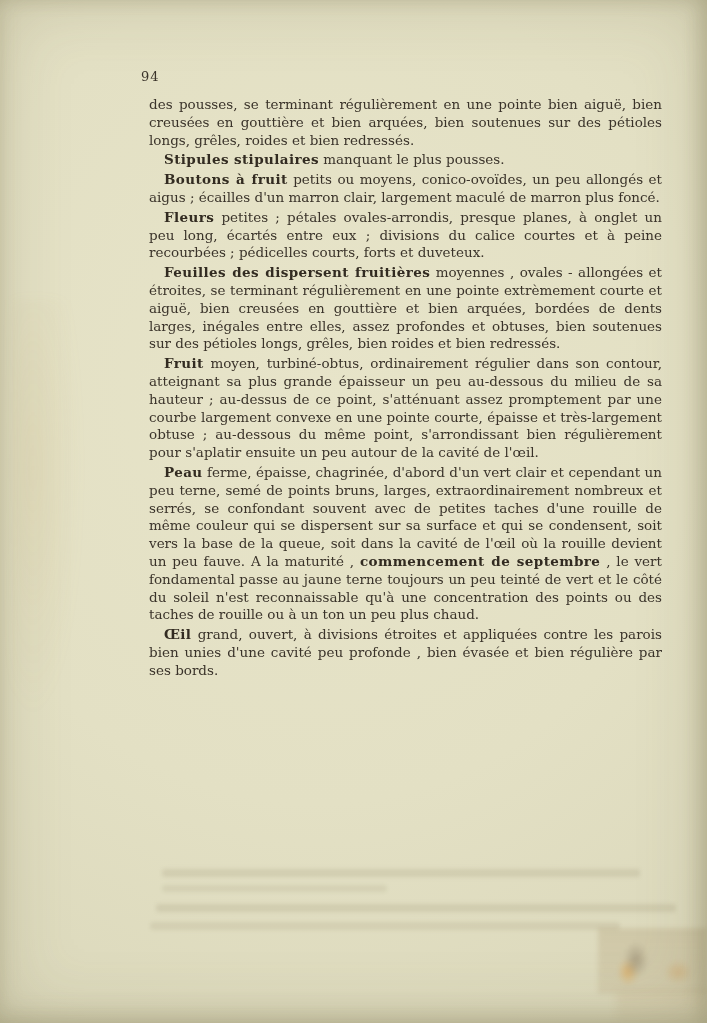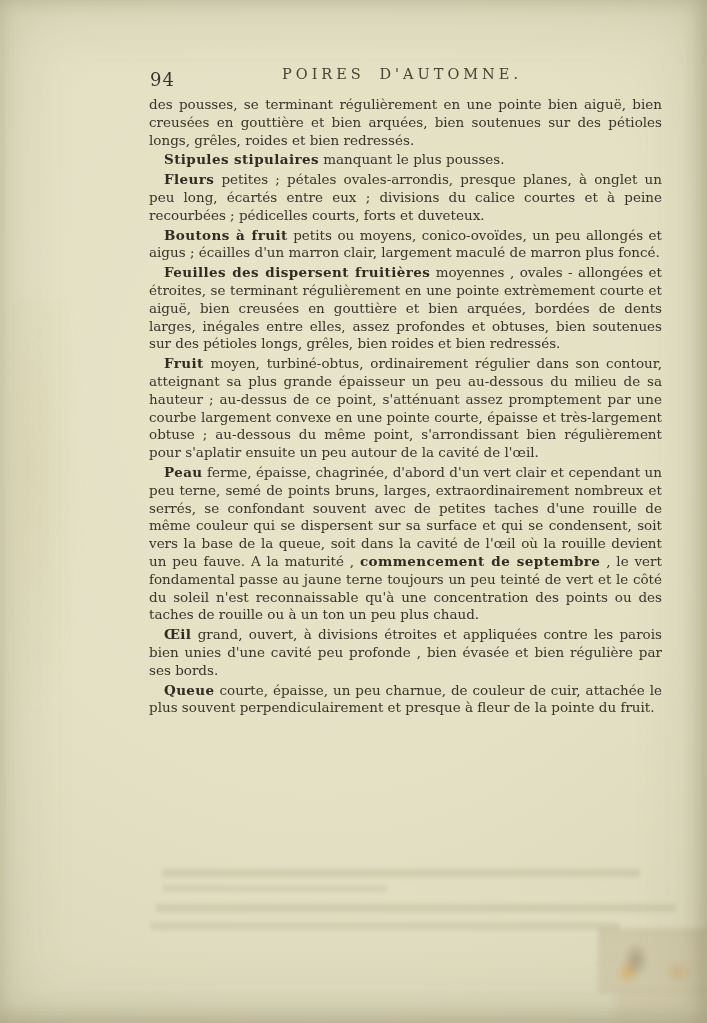--- a/index.html
+++ b/index.html
@@ -40,23 +40,23 @@
   .header-row {
     position: absolute;
     left: 141px;
     top: 66px;
     width: 522px;
     height: 22px;
     color: var(--ink, #453e30);
   }
   .page-number {
     position: absolute;
-    left: 9px;
+    left: 0;
     top: 3px;
-    font-size: 18px;
+    font-size: 13px;
     letter-spacing: 1px;
   }
   .page-header-title {
     position: absolute;
     left: 0;
     right: 0;
     top: 0;
     text-align: center;
     font-size: 14.5px;
     letter-spacing: 4px;
@@ -123,33 +123,31 @@
 </style>
 </head>
 <body>
 
 <div class="scan-page">
 
   <div class="stain-1"></div>
 
   <div class="header-row">
     <span class="page-number">94</span>
-    <span class="page-header-title">POIRES D'AUTOMNE.</span>
   </div>
 
   <div class="text-block">
       <p class="noindent"><span>des pousses, se terminant régulièrement en une pointe bien aiguë, bien creusées en gouttière et bien arquées, bien soutenues sur des pétioles longs, grêles, roides et bien redressés.</span></p>
       <p><b>Stipules stipulaires</b><span> manquant le plus pousses.</span></p>
+      <p><b>Boutons à fruit</b><span> petits ou moyens, conico-ovoïdes, un peu allongés et aigus ; écailles d'un marron clair, largement maculé de marron plus foncé.</span></p>
       <p><b>Fleurs</b><span> petites ;  pétales ovales-arrondis, presque planes, à onglet un peu long, écartés entre eux ;  divisions du calice courtes et à peine recourbées ; pédicelles courts, forts et duveteux.</span></p>
-      <p><b>Boutons à fruit</b><span> petits ou moyens, conico-ovoïdes, un peu allongés et aigus ; écailles d'un marron clair, largement maculé de marron plus foncé.</span></p>
       <p><b>Feuilles des dispersent fruitières</b><span> moyennes , ovales - allongées et étroites, se terminant régulièrement en une pointe extrèmement courte et aiguë, bien creusées en gouttière et bien arquées, bordées de dents larges, inégales entre elles, assez profondes et obtuses, bien soutenues sur des pétioles longs, grêles, bien roides et bien redressés.</span></p>
       <p><b>Fruit</b><span> moyen,  turbiné-obtus,  ordinairement régulier dans son contour, atteignant sa plus grande épaisseur un peu au-dessous du milieu de sa hauteur ; au-dessus de ce point, s'atténuant assez promptement par une courbe largement convexe en une pointe courte, épaisse et très-largement obtuse ; au-dessous du même point, s'arrondissant bien régulièrement pour s'aplatir ensuite un peu autour de la cavité de l'œil.</span></p>
       <p><b>Peau</b><span> ferme, épaisse, chagrinée, d'abord d'un vert clair et cependant un peu terne, semé de points bruns, larges, extraordinairement nombreux et serrés, se confondant souvent avec de petites taches d'une rouille de même couleur qui se dispersent sur sa surface et qui se condensent, soit vers la base de la queue, soit dans la cavité de l'œil où la rouille devient un peu fauve. A la maturité , </span><b>commencement de septembre</b><span> , le vert fondamental passe au jaune terne toujours un peu teinté de vert et le côté du soleil n'est reconnaissable qu'à une concentration des points ou des taches de rouille ou à un ton un peu plus chaud.</span></p>
       <p><b>Œil</b><span> grand, ouvert, à divisions étroites et appliquées contre les parois bien unies d'une cavité peu profonde , bien évasée et bien régulière par ses bords.</span></p>
-      <p><b>Queue</b><span> courte, épaisse,  un peu  charnue, de couleur de cuir, attachée le plus souvent perpendiculairement et presque à fleur de la pointe du fruit.</span></p>
     </div>
 
   <div class="ghost-line gl1"></div>
   <div class="ghost-line gl2"></div>
   <div class="ghost-line gl3"></div>
   <div class="ghost-line gl4"></div>
   <div class="ghost-image"></div>
   <div class="ghost-image-fade"></div>
 
   <div class="scan-vignette"></div>

